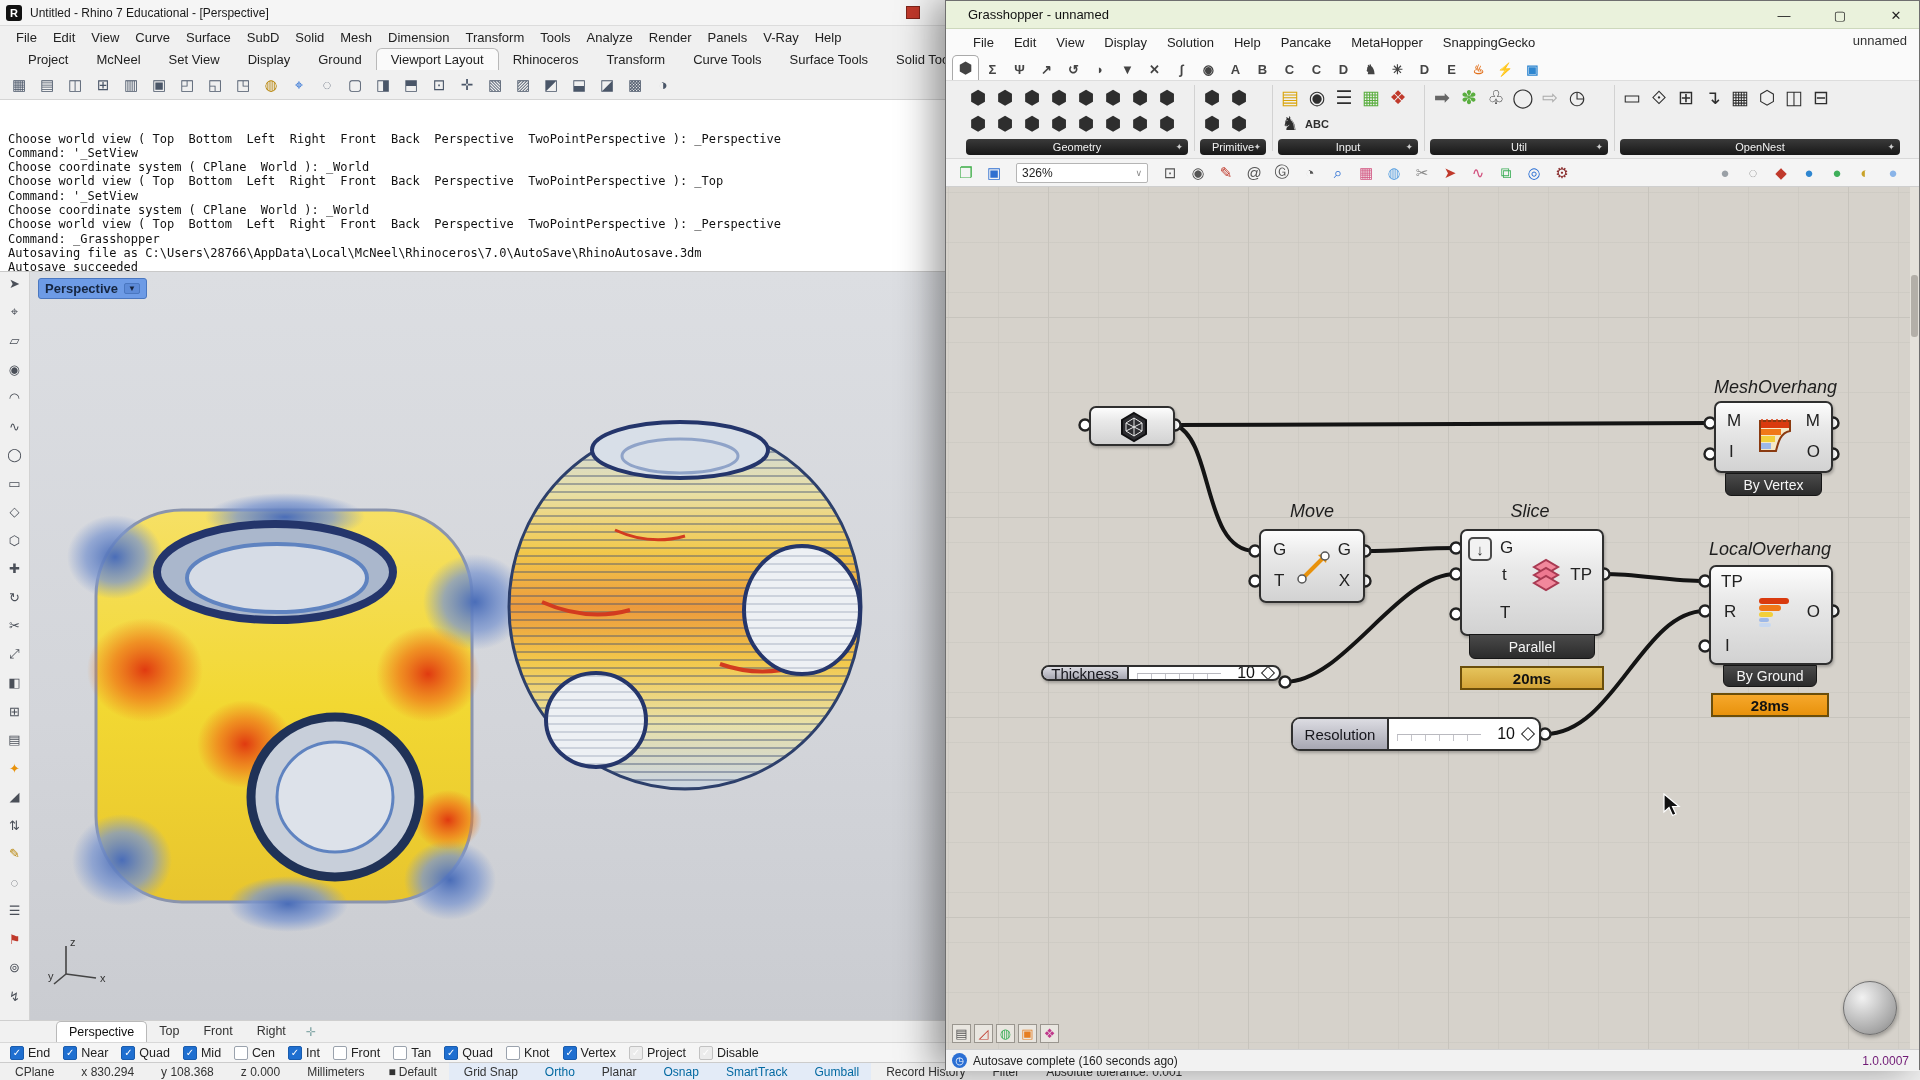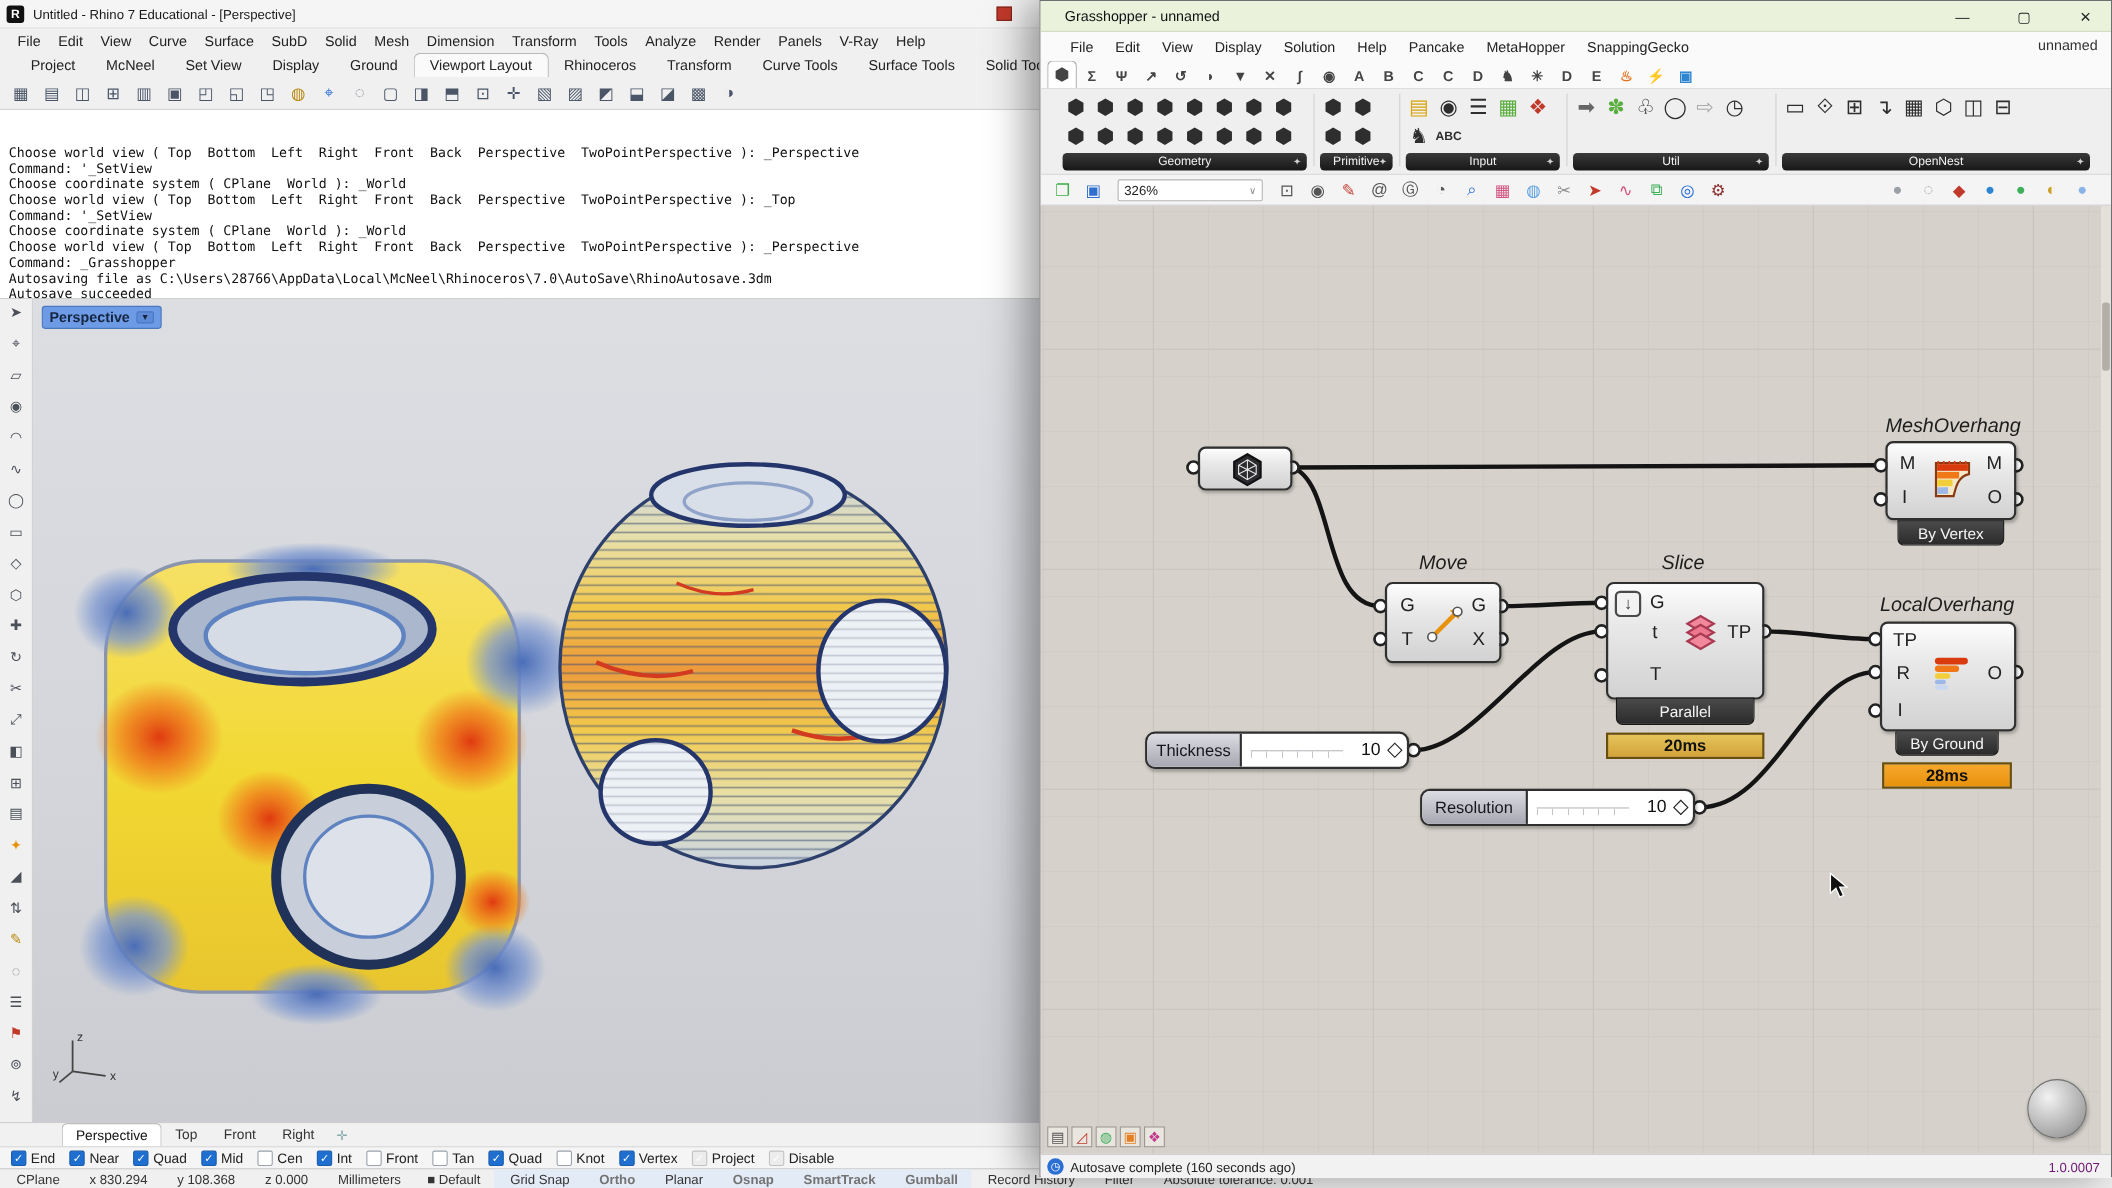--- a/index.html
+++ b/index.html
@@ -28,21 +28,21 @@
 .vp-tabs .tab.active{background:#fff;border:1px solid #b9b9b9;border-bottom:none;color:#111}
 .vp-plus{font-size:12px;color:#8aa;padding:3px 8px}
 .rh-osnap{position:absolute;left:0;top:1042px;width:1920px;height:20px;background:#f5f5f5;border-top:1px solid #d8d8d8;display:flex;align-items:center;padding-left:10px;gap:13px;font-size:12.5px;color:#222}
 .os-item{display:inline-flex;align-items:center;gap:4px}
 .os-box{width:14px;height:14px;border:1px solid #9aa2ad;background:#fff;border-radius:2px;display:inline-flex;align-items:center;justify-content:center;font-size:10px;color:#fff}
 .os-item.on .os-box{background:#1f6fd0;border-color:#195cae}
 .os-item.dim .os-box{background:#ececec;border-color:#c2c2c2}
 .rh-status{position:absolute;left:0;top:1062px;width:1920px;height:18px;background:#f0f0f0;border-top:1px solid #cccccc;display:flex;align-items:center;font-size:12px;color:#333}
 .st-cell{padding:1px 12px;white-space:nowrap}
 .st-cell.pane{background:#e3ebf7;height:100%;display:flex;align-items:center}
-.st-cell.bold{font-weight:bold;color:#737373}
+.st-cell.bold{font-weight:normal;color:#0369a1}
 
 .gh{position:absolute;left:945px;top:0;width:975px;height:1070px;background:#f2f2f2;border:1px solid #6f6f6f;box-shadow:-12px 0 34px rgba(0,0,0,.38);}
 .gh-title{position:absolute;left:0;top:0;width:100%;height:28px;background:#eaf2dc;border-bottom:1px solid #cdd8bc;display:flex;align-items:center;font-size:13px;color:#111;padding-left:22px}
 .gh-btns{position:absolute;right:8px;top:0;height:28px;display:flex;align-items:center;gap:26px;font-size:13px;color:#222}
 .gh-btns span{width:30px;text-align:center;cursor:default}
 .gh-menu{position:absolute;left:0;top:28px;width:100%;height:26px;background:#fafafa;display:flex;align-items:center;padding-left:18px;gap:2px;font-size:13px}
 .gh-menu span.mi{padding:2px 9px}
 .gh-docname{position:absolute;right:12px;top:32px;font-size:13px;color:#333}
 .gh-tabstrip{position:absolute;left:0;top:54px;width:100%;height:26px;background:#fafafa;border-bottom:1px solid #ddd;display:flex;align-items:flex-end;padding-left:6px}
 .gh-tab{min-width:27px;text-align:center;font-size:13px;font-weight:bold;color:#444;padding:3px 2px;border-radius:5px 5px 0 0}
@@ -708,21 +708,21 @@
         <rect x="8" y="3" width="30" height="6" rx="3" fill="#d93a0e"></rect>
         <rect x="8" y="10" width="22" height="6" rx="3" fill="#f07818"></rect>
         <rect x="8" y="17" width="14" height="5" rx="2.5" fill="#f2cf3a"></rect>
         <rect x="8" y="23" width="10" height="4" rx="2" fill="#9db8e8"></rect>
         <rect x="8" y="28" width="12" height="4" rx="2" fill="#c8d8f0"></rect>
       </svg>
     </div>
     <div class="tagbar" style="left:777px;top:478px;width:94px;height:22px">By Ground</div>
     <div class="badge b28" style="left:765px;top:506px;width:118px;height:24px">28ms</div>
 
-    <div class="slider" style="left:95px;top:478px;width:240px;height:34px">
+    <div class="slider" style="left:95px;top:478px;width:240px;height:16px">
       <span class="lab" style="width:86px">Thickness</span>
       <span class="track">
         <span class="ticks"></span>
         <span class="val">10</span>
         <span class="grip"></span>
       </span>
     </div>
 
     <div class="slider" style="left:345px;top:530px;width:250px;height:34px">
       <span class="lab" style="width:96px">Resolution</span>

